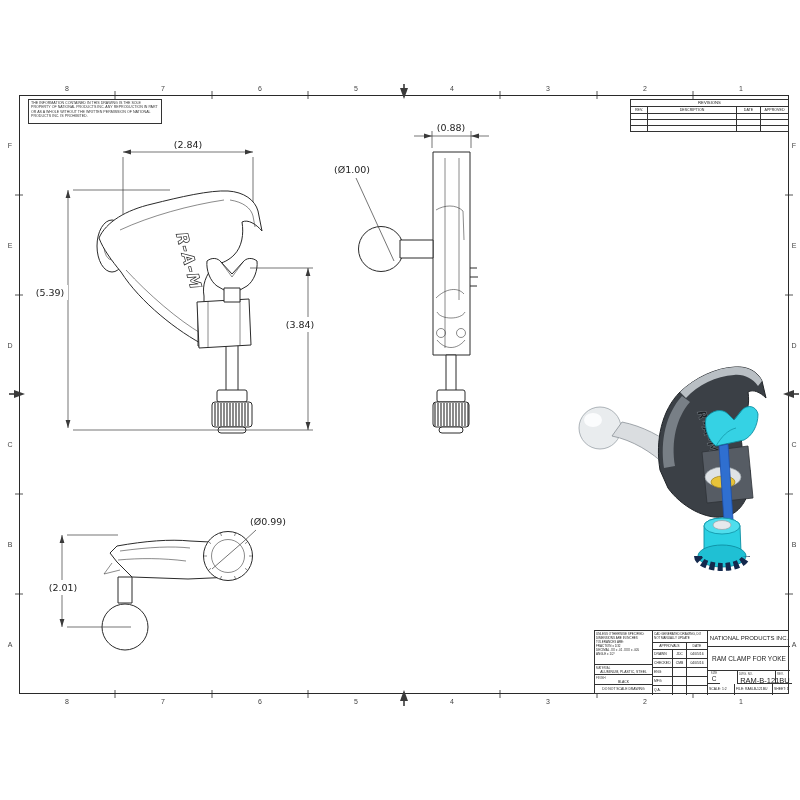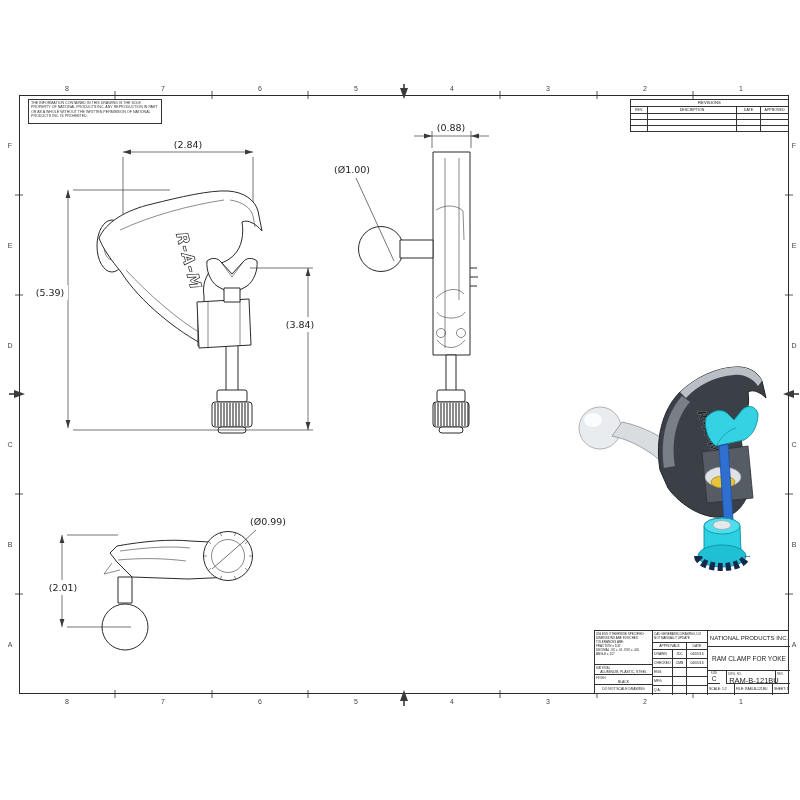--- a/index.html
+++ b/index.html
@@ -257,21 +257,21 @@
     <div class="cell" style="left:57px;top:55px;width:20px;height:9px;border-left:1px solid #333;line-height:8px;padding-left:1px;">Q.A.</div>
     <div class="cell" style="left:77px;top:55px;width:14px;height:9px;border-left:1px solid #333;"></div>
     <div class="cell" style="left:91px;top:55px;width:21px;height:9px;border-left:1px solid #333;"></div>
 
     <div class="cell" style="left:112px;top:0;width:83px;height:16px;border-left:1px solid #333;border-bottom:1px solid #333;font-size:6px;line-height:15px;text-align:center;">NATIONAL PRODUCTS INC.</div>
     <div class="cell" style="left:112px;top:16px;width:83px;height:24px;border-left:1px solid #333;border-bottom:1px solid #333;font-size:6.5px;line-height:23px;text-align:center;">RAM CLAMP FOR YOKE</div>
     <div class="cell" style="left:112px;top:40px;width:13px;height:13px;border-left:1px solid #333;border-bottom:1px solid #333;text-align:center;">
       <span class="lab" style="padding:0">SIZE</span>
       <span class="val" style="font-size:6.5px">C</span>
     </div>
-    <div class="cell" style="left:131px;top:40px;width:55px;height:13px;border-left:1px solid #333;border-bottom:1px solid #333;">
+    <div class="cell" style="left:142px;top:40px;width:55px;height:13px;border-left:1px solid #333;border-bottom:1px solid #333;">
       <span class="lab">DWG. NO.</span>
       <span class="val" style="font-size:7.5px">RAM-B-121BU</span>
     </div>
     <div class="cell" style="left:180px;top:40px;width:15px;height:13px;border-left:1px solid #333;border-bottom:1px solid #333;">
       <span class="lab">REV.</span>
     </div>
     <div class="cell" style="left:112px;top:53px;width:27px;height:11px;border-left:1px solid #333;line-height:10px;padding-left:1px;">SCALE: 1:2</div>
     <div class="cell" style="left:139px;top:53px;width:38px;height:11px;border-left:1px solid #333;line-height:10px;padding-left:1px;">FILE: RAM-B-121BU</div>
     <div class="cell" style="left:177px;top:53px;width:18px;height:11px;border-left:1px solid #333;line-height:10px;padding-left:1px;">SHEET: 1 OF 1</div>
   </div>

